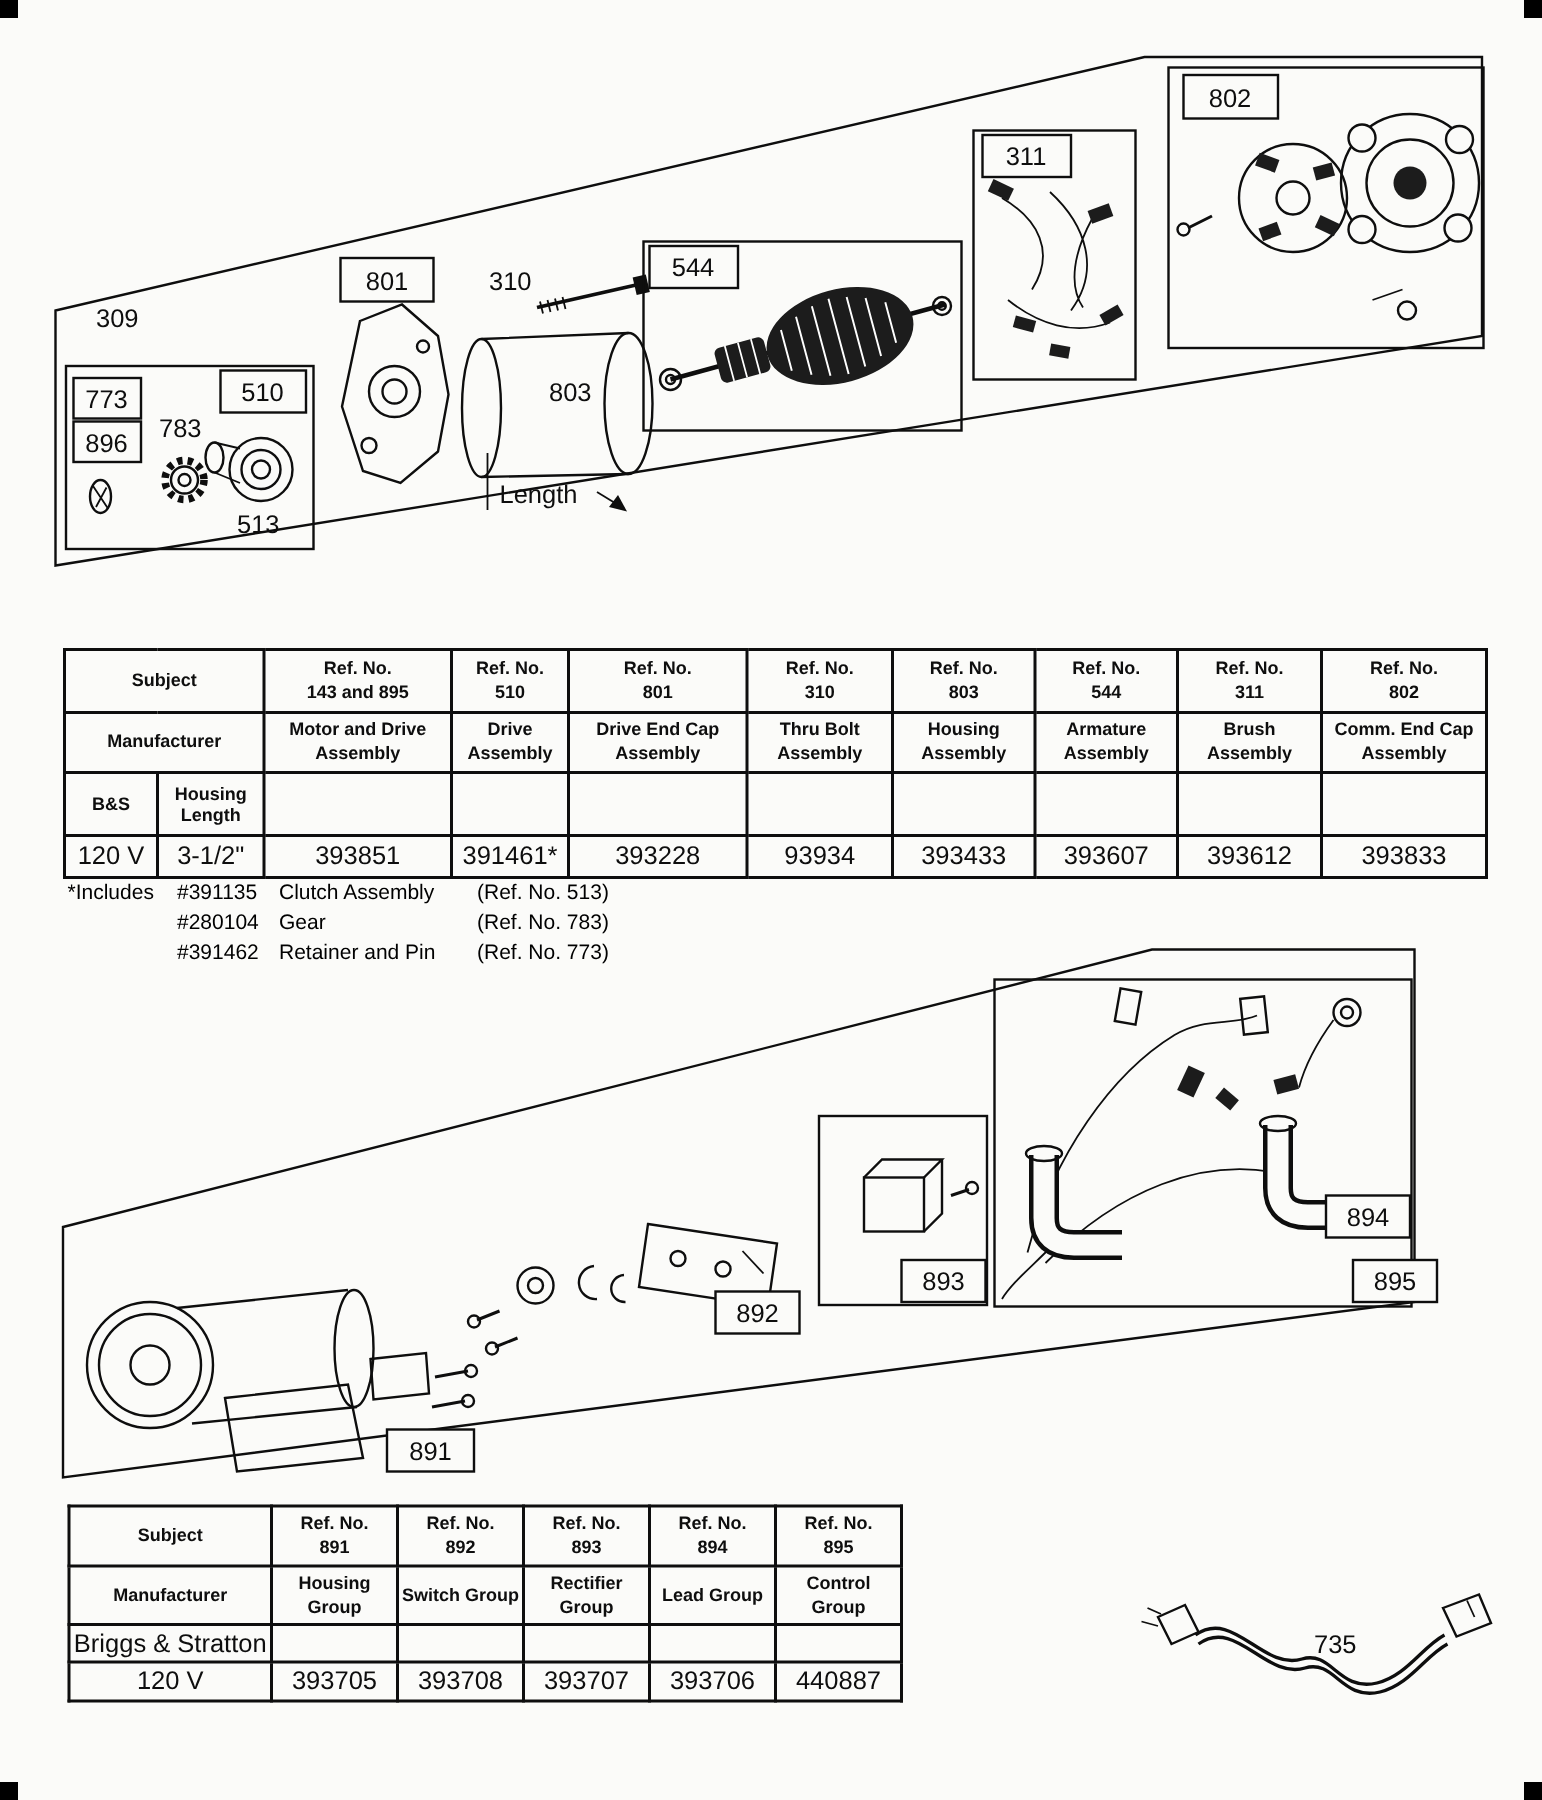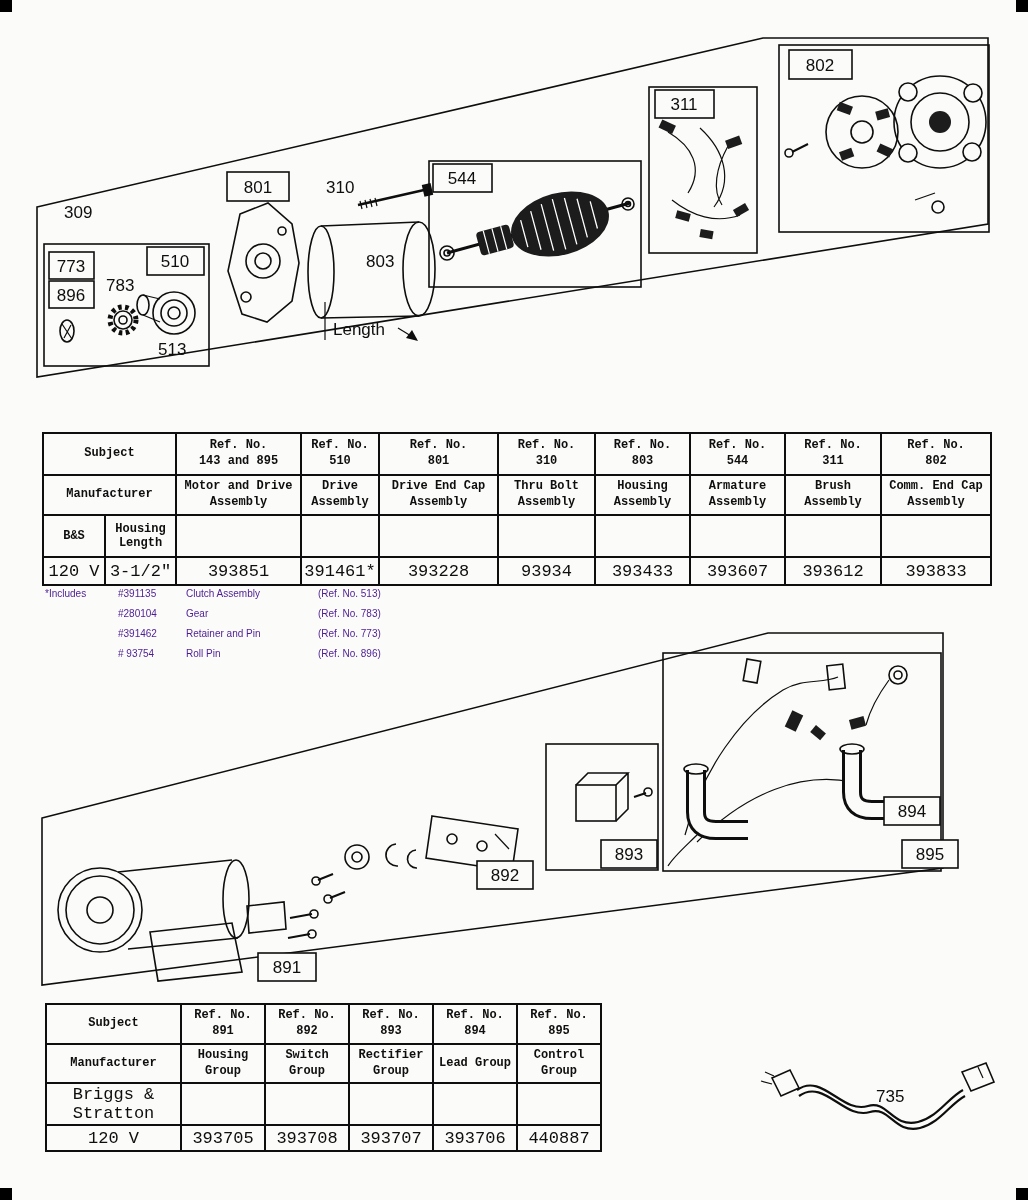--- a/index.html
+++ b/index.html
@@ -5,30 +5,30 @@
   html,body{margin:0;padding:0;}
   body{width:1028px;height:1200px;background:#fbfbf9;font-family:"Liberation Sans",sans-serif;color:#0e0e0e;}
   #page{position:relative;width:1028px;height:1200px;background:#fbfbf9;overflow:hidden;}
   svg{position:absolute;left:0;}
   #diagram1{top:0;}
   #diagram2{top:620px;}
   svg text{font-family:"Liberation Sans",sans-serif;font-size:17px;fill:#0e0e0e;}
   .ln{fill:none;stroke:#0e0e0e;stroke-width:1.6;}
   .lnw{fill:#fbfbf9;stroke:#0e0e0e;stroke-width:1.6;}
   .thin{fill:none;stroke:#0e0e0e;stroke-width:1.2;}
-  .parts-table{position:absolute;border-collapse:collapse;table-layout:fixed;font-family:Liberation Mono, monospace;}
+  .parts-table{position:absolute;border-collapse:collapse;table-layout:fixed;}
   .parts-table th,.parts-table td{border:2px solid #0e0e0e;text-align:center;vertical-align:middle;padding:1px 2px;overflow:hidden;}
   .parts-table th{font-size:12px;font-weight:bold;line-height:1.3;}
   .parts-table td{font-size:17px;}
   #table1{left:42px;top:432px;width:948px;}
   #table2{left:45px;top:1003px;width:555px;}
   #table1 tr.h1{height:42px;} #table1 tr.h2{height:40px;} #table1 tr.r3{height:42px;} #table1 tr.r4{height:28px;}
   #table2 tr.h1{height:40px;} #table2 tr.h2{height:39px;} #table2 tr.r3{height:25px;} #table2 tr.r4{height:26px;}
   .bold-cell{font-weight:bold;font-size:12px !important;line-height:1.2;}
-  #footnotes{position:absolute;left:45px;top:584px;font-size:10px;line-height:20px;color:#4c1d95;}
+  #footnotes{position:absolute;left:45px;top:584px;font-size:14px;line-height:20px;color:#000000;}
   .fn-row{display:grid;grid-template-columns:73px 68px 132px auto;}
   .corner{position:absolute;width:12px;height:12px;background:#000;}
   #corner-tl{left:0;top:0;} #corner-tr{right:0;top:0;} #corner-bl{left:0;bottom:0;} #corner-br{right:0;bottom:0;}
 </style>
 </head>
 <body>
 
 <div id="page">
 
   <svg id="diagram1" width="1028" height="418" viewBox="0 0 1028 418">
@@ -246,26 +246,20 @@
       <span>#280104</span>
       <span>Gear</span>
       <span>(Ref. No. 783)</span>
     </div>
     <div class="fn-row">
       <span></span>
       <span>#391462</span>
       <span>Retainer and Pin</span>
       <span>(Ref. No. 773)</span>
     </div>
-    <div class="fn-row">
-      <span></span>
-      <span># 93754</span>
-      <span>Roll Pin</span>
-      <span>(Ref. No. 896)</span>
-    </div>
   </div>
 
   <svg id="diagram2" width="1028" height="580" viewBox="0 0 1028 580">
     <polygon class="ln" points="42,198 768,13 943,13 943,248 42,365"></polygon>
 
     <g>
       <circle class="ln" cx="100" cy="290" r="42"></circle>
       <circle class="ln" cx="100" cy="290" r="34"></circle>
       <circle class="ln" cx="100" cy="290" r="13"></circle>
       <path class="ln" d="M118,252 L232,240"></path>

